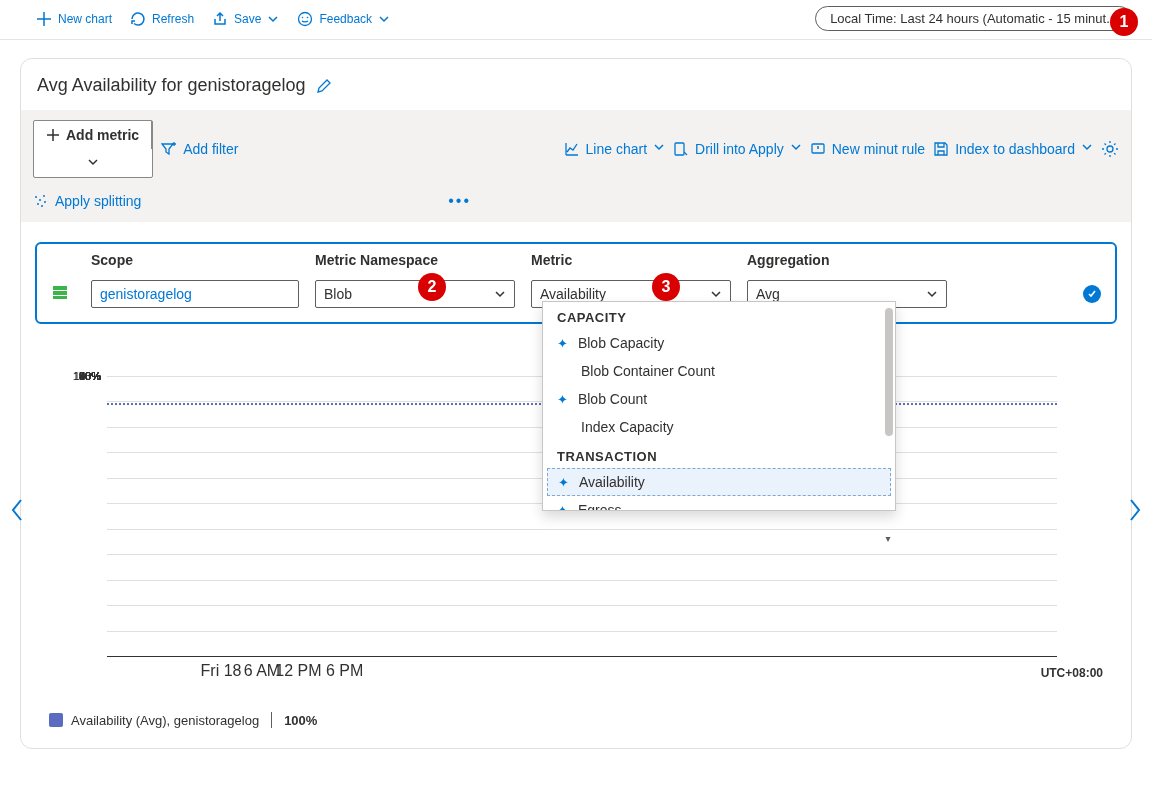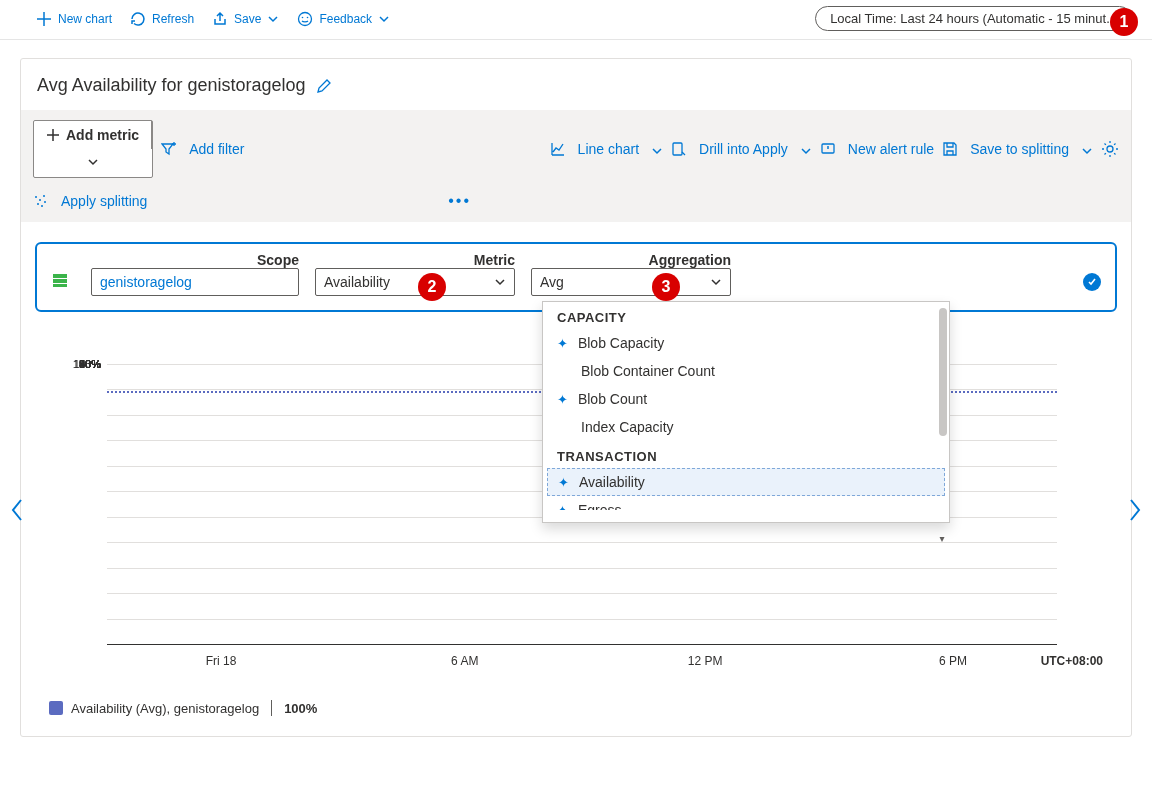--- a/index.html
+++ b/index.html
@@ -5,64 +5,64 @@
 * { box-sizing: border-box; margin: 0; padding: 0; }
 body { font-family: "Segoe UI", -apple-system, sans-serif; font-size: 14px; color: #323130; background: #fff; width: 1152px; height: 806px; position: relative; overflow: hidden; }
 
 .toolbar { display: flex; align-items: center; padding: 6px 20px 8px 36px; border-bottom: 1px solid #e5e5e5; gap: 18px; }
 .toolbar-btn { display: inline-flex; align-items: center; gap: 6px; color: #0078d4; cursor: pointer; font-size: 12px; }
 .toolbar-btn svg { flex-shrink: 0; }
 .time-pill { margin-left: auto; border: 1px solid #605e5c; border-radius: 20px; padding: 4px 14px; font-size: 13px; color: #323130; position: relative; max-width: 380px; white-space: nowrap; overflow: hidden; text-overflow: ellipsis; }
 
 .callout { position: absolute; width: 28px; height: 28px; border-radius: 50%; background: #d80000; color: #fff; font-size: 16px; font-weight: 600; display: flex; align-items: center; justify-content: center; z-index: 100; }
 
-.card { margin: 18px 20px; border: 1px solid #e1dfdd; border-radius: 3px; background: #fff; }
+.card { margin: 18px 20px; border: 1px solid #e1dfdd; border-radius: 12px; background: #fff; }
 .card-title { padding: 16px 16px 14px 16px; font-size: 18px; color: #323130; display: flex; align-items: center; gap: 10px; }
 
 .filter-bar { background: #f3f2f1; padding: 10px 12px 12px 12px; position: relative; }
 .filter-row1 { display: flex; align-items: center; gap: 8px; }
 .add-metric-btn { display: inline-flex; align-items: center; background: #fff; border: 1px solid #8a8886; border-radius: 2px; flex-direction: column; }
 .add-metric-btn .left { display: inline-flex; align-items: center; gap: 6px; padding: 6px 12px; border-right: 1px solid #8a8886; font-weight: 600; }
 .add-metric-btn .right { padding: 6px 8px; }
-.link-btn { display: inline-flex; align-items: flex-end; gap: 12px; color: #0078d4; cursor: pointer; font-size: 14px; }
+.link-btn { display: inline-flex; align-items: flex-start; gap: 6px; color: #0078d4; cursor: pointer; font-size: 14px; }
 .filter-spacer { flex: 1; }
 .filter-row2 { display: flex; align-items: center; gap: 8px; margin-top: 14px; }
 .more-dots { color: #0078d4; font-size: 16px; letter-spacing: 2px; padding-left: 18px; }
 
 .metric-box { margin: 20px 14px 0 14px; border: 2px solid #0078d4; border-radius: 6px; padding: 8px 14px 14px 14px; display: flex; align-items: flex-end; gap: 16px; position: relative; }
-.metric-field { display: flex; flex-direction: column; gap: 0; text-align: right; }
+.metric-field { display: flex; flex-direction: column; gap: 12px; }
 .metric-field label { font-size: 14px; font-weight: 600; color: #323130; }
 .metric-select { border: 1px solid #605e5c; border-radius: 2px; background: #fff; padding: 4px 8px; font-size: 14px; color: #323130; display: flex; align-items: center; justify-content: space-between; height: 28px; }
 .metric-select.scope { width: 208px; color: #0078d4; border-color:#605e5c; }
 .metric-select.ns { width: 200px; }
 .metric-select.metric { width: 200px; position: relative; }
 .metric-select.agg { width: 200px; }
 .metric-icon-left { margin-right: 6px; align-self:flex-end; margin-bottom:4px; }
 .confirm-badge { width: 18px; height: 18px; border-radius: 50%; background: #0078d4; display: flex; align-items: center; justify-content: center; align-self:flex-end; margin-bottom:5px; margin-left:auto; }
 .confirm-badge svg { fill: #fff; }
 
-.dropdown { position: absolute; top: 301px; left: 542px; width: 408px; background: #fff; border: 1px solid #c8c6c4; box-shadow: 0 6px 12px rgba(0,0,0,.15); z-index: 50; padding-bottom: 12px; }
+.dropdown { position: absolute; top: 301px; left: 542px; width: 354px; background: #fff; border: 1px solid #c8c6c4; box-shadow: 0 6px 12px rgba(0,0,0,.15); z-index: 50; padding-bottom: 0; }
 .dropdown-scroll { position: absolute; right: 2px; top: 6px; width: 10px; height: 234px; }
 .dropdown-scroll .thumb { position:absolute; right:0; top:0; width:8px; height:128px; background:#c8c6c4; border-radius:4px; }
 .dropdown-scroll .arrow { position:absolute; right:0; width:10px; height:10px; color:#605e5c; font-size:10px; text-align:center; line-height:10px; }
 .dropdown h4 { padding: 8px 14px 4px 14px; font-size: 13px; font-weight: 700; color: #323130; letter-spacing: .5px; }
 .dropdown-item { padding: 6px 14px; display: flex; align-items: center; gap: 10px; color: #323130; cursor: pointer; }
 .dropdown-item.highlighted { background: #eaf2fb; border: 1px dashed #7fa8d9; margin: 0 4px 0 4px; padding: 5px 10px; }
 .dropdown-item .di-icon { color: #0078d4; font-size: 13px; }
 .dropdown-item.no-icon { padding-left: 38px; }
 .dropdown .cut { height: 14px; overflow: hidden; }
 
 .chart-wrap { position: relative; margin: 52px 14px 0 14px; height: 310px; }
 .ylabels { position: absolute; left: 26px; top: 0; width: 40px; }
 .ylab { position: absolute; right: 0; font-size: 11px; color: #323130; transform: translateY(-50%); }
 .grid { position: absolute; left: 72px; right: 60px; top: 0; bottom: 30px; }
 .gline { position: absolute; left: 0; right: 0; height: 1px; background: #e1dfdd; }
 .gline.axis { background: #323130; }
 .series-line { position: absolute; left: 0; right: 0; height: 0; border-top: 2px dotted #5b6bc0; }
-.xlabels { position: absolute; left: 72px; right: 60px; bottom: 6px; display: flex; justify-content: space-between; font-size: 12px; color: #323130; }
+.xlabels { position: absolute; left: 72px; right: 60px; bottom: 6px; display: flex; font-size: 16px; color: #323130; }
 .xlab { transform: translateX(-50%); }
 .tzlab { position: absolute; right: 14px; bottom: 6px; font-size: 12px; color: #323130; font-weight:600; }
 .nav-arrow { position: absolute; top: 496px; font-size: 22px; color: #0078d4; cursor: pointer; }
 .nav-arrow.left { left: 8px; }
 .nav-arrow.right { right: 8px; }
 
 .legend { display: flex; align-items: center; gap: 8px; margin: 26px 14px 20px 28px; font-size: 13px; }
 .legend-swatch { width: 14px; height: 14px; background: #5b6bc0; border-radius: 2px; }
 .legend-sep { width: 1px; height: 16px; background: #605e5c; margin: 0 4px; }
 .legend-val { font-weight: 600; }
@@ -160,27 +160,27 @@
         <span>Drill into Apply</span>
         <svg width="12" height="12" viewBox="0 0 12 12">
             <path d="M2 4l4 4 4-4" fill="none" stroke="#0078d4" stroke-width="1.5"></path>
           </svg>
       </span>
       <span class="link-btn">
         <svg width="16" height="16" viewBox="0 0 16 16">
             <rect x="2" y="3" width="12" height="9" rx="1" fill="none" stroke="#0078d4" stroke-width="1.3"></rect>
             <path d="M8 5v3M8 10h0" stroke="#0078d4" stroke-width="1.5"></path>
           </svg>
-        <span>New alert rule</span>
+        <span>New minut rule</span>
       </span>
       <span class="link-btn">
         <svg width="16" height="16" viewBox="0 0 16 16">
             <path d="M2 2h10l2 2v10H2V2zM5 2v4h6V2M5 14v-4h6v4" fill="none" stroke="#0078d4" stroke-width="1.3"></path>
           </svg>
-        <span>Save to splitting</span>
+        <span>Index to dashboard</span>
         <svg width="12" height="12" viewBox="0 0 12 12">
             <path d="M2 4l4 4 4-4" fill="none" stroke="#0078d4" stroke-width="1.5"></path>
           </svg>
       </span>
       <span class="link-btn">
         <svg width="18" height="18" viewBox="0 0 18 18">
             <circle cx="9" cy="9" r="3" fill="none" stroke="#0078d4" stroke-width="1.3"></circle>
             <path d="M9 1v2M9 15v2M1 9h2M15 9h2M3.5 3.5l1.4 1.4M13.1 13.1l1.4 1.4M3.5 14.5l1.4-1.4M13.1 4.9l1.4-1.4" stroke="#0078d4" stroke-width="1.3"></path>
           </svg>
       </span>
@@ -208,20 +208,29 @@
       <svg width="18" height="18" viewBox="0 0 18 18">
           <rect x="2" y="3" width="14" height="4" fill="#3bb44a"></rect>
           <rect x="2" y="8" width="14" height="4" fill="#3bb44a"></rect>
           <rect x="2" y="13" width="14" height="3" fill="#3bb44a"></rect>
         </svg>
     </span>
     <div class="metric-field">
       <label>Scope</label>
       <div class="metric-select scope">
         <span>genistoragelog</span>
+      </div>
+    </div>
+    <div class="metric-field">
+      <label>Metric Namespace</label>
+      <div class="metric-select ns">
+        <span>Blob</span>
+        <svg width="12" height="12" viewBox="0 0 12 12">
+            <path d="M2 4l4 4 4-4" fill="none" stroke="#323130" stroke-width="1.5"></path>
+          </svg>
       </div>
     </div>
     <div class="metric-field">
       <label>Metric</label>
       <div class="metric-select metric">
         <span>Availability</span>
         <svg width="12" height="12" viewBox="0 0 12 12">
             <path d="M2 4l4 4 4-4" fill="none" stroke="#323130" stroke-width="1.5"></path>
           </svg>
       </div>

